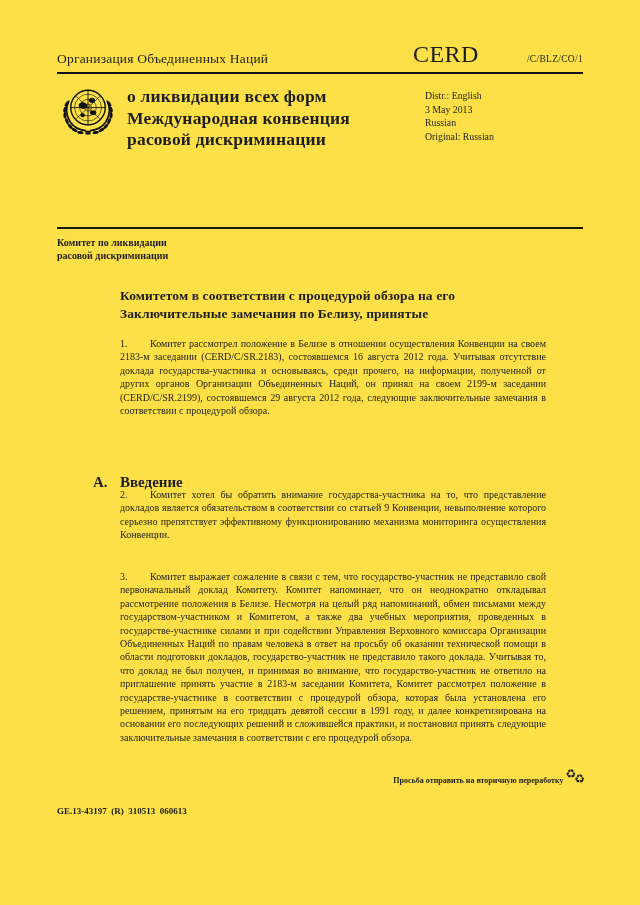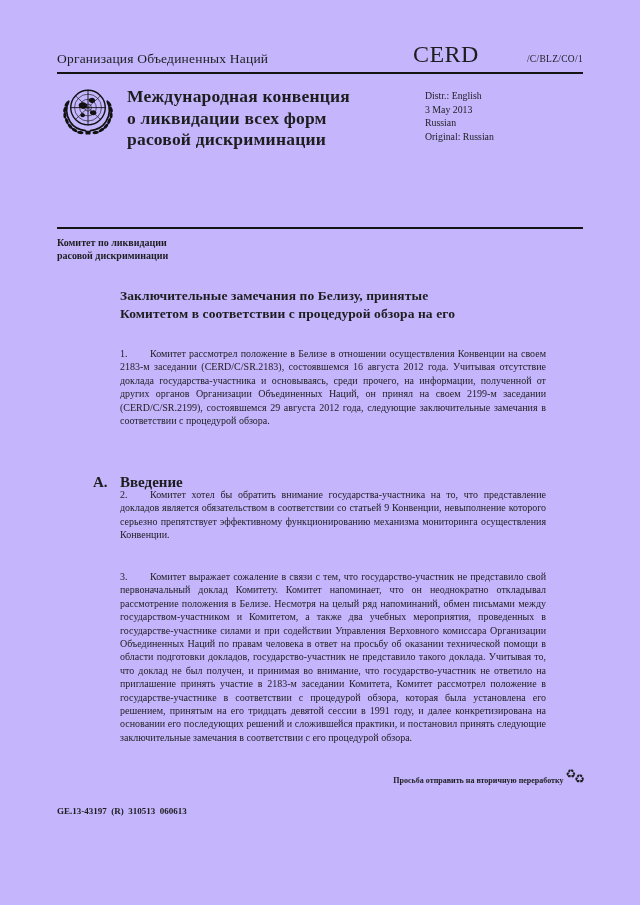--- a/index.html
+++ b/index.html
@@ -1,37 +1,37 @@
 <!DOCTYPE html>
 <html><head>
 <meta charset="utf-8">
 <style>
   html,body{margin:0;padding:0;background:#ffffff;}
   .page{
     position:relative;
     width:640px;height:905px;
-    background:#c4b5fd;
+    background:#fde047;
     font-family:"Liberation Serif","DejaVu Serif",serif;
     color:#1d1d1d;
     overflow:hidden;
   }
   .org-line{position:absolute;top:51px;left:57px;font-size:13.5px;letter-spacing:.2px;}
   .doc-symbol{position:absolute;top:41px;right:57px;white-space:nowrap;}
   .doc-symbol .big{font-size:24px;letter-spacing:.5px;}
   .doc-symbol .small{font-size:9.5px;letter-spacing:.3px;margin-left:48px;}
   .rule{position:absolute;left:57px;width:526px;background:#141414;}
   .rule-top{top:72px;height:2px;}
   .rule-mid{top:227px;height:2px;}
   .emblem{position:absolute;top:82px;left:55px;width:66px;height:64px;}
   .masthead-title{position:absolute;top:86px;left:127px;font-weight:bold;font-size:17.5px;line-height:21.5px;letter-spacing:.2px;}
   .distr{position:absolute;top:89px;left:425px;font-size:9.8px;line-height:13.5px;}
   .committee{position:absolute;top:237px;left:57px;font-weight:bold;font-size:10px;line-height:12.5px;}
   .doc-title{position:absolute;top:287px;left:120px;font-weight:bold;font-size:13.5px;line-height:17.6px;letter-spacing:.1px;}
   .body-para{position:absolute;left:120px;width:426px;font-size:10px;line-height:13.4px;text-align:justify;margin:0;}
-  .p1{top:347px;}
+  .p1{top:337px;}
   .p2{top:488px;}
   .p3{top:570px;}
   .pnum{display:inline-block;width:30px;}
   .section-head{position:absolute;top:474px;left:93px;font-weight:bold;font-size:15px;}
   .section-label{display:inline-block;width:27px;}
   .footer-left{position:absolute;top:806px;left:57px;font-size:9px;white-space:pre;font-weight:bold;}
   .footer-right{position:absolute;top:772px;right:57px;font-size:8px;font-weight:bold;white-space:nowrap;}
   .recycle-glyphs{font-family:"DejaVu Sans",sans-serif;font-weight:normal;font-size:12px;letter-spacing:-2px;}
   .recycle-glyphs .up{display:inline-block;transform:translateY(-5px);}
   .emblem svg{display:block;}
@@ -85,42 +85,42 @@
         <ellipse cx="83" cy="61" rx="5" ry="2.4" transform="rotate(110 83 61)"></ellipse>
         <ellipse cx="78" cy="69" rx="5" ry="2.4" transform="rotate(130 78 69)"></ellipse>
         <ellipse cx="71" cy="75" rx="5" ry="2.4" transform="rotate(150 71 75)"></ellipse>
         <ellipse cx="62" cy="79" rx="5" ry="2.4" transform="rotate(170 62 79)"></ellipse>
         <rect x="46" y="76" width="8" height="6" rx="1"></rect>
       </g>
     </svg>
   </div>
 
   <div class="masthead-title">
+    <div>о ликвидации всех форм</div>
     <div>Международная конвенция</div>
-    <div>о ликвидации всех форм</div>
     <div>расовой дискриминации</div>
   </div>
 
   <div class="distr">
     <div>Distr.: English</div>
     <div>3 May 2013</div>
     <div>Russian</div>
     <div>Original: Russian</div>
   </div>
 
   <div class="rule rule-mid"></div>
 
   <div class="committee">
     <div>Комитет по ликвидации</div>
     <div>расовой дискриминации</div>
   </div>
 
   <div class="doc-title">
+    <div>Комитетом в соответствии с процедурой обзора на его</div>
     <div>Заключительные замечания по Белизу, принятые</div>
-    <div>Комитетом в соответствии с процедурой обзора на его</div>
   </div>
 
   <p class="body-para p1"><span class="pnum">1.</span><span>Комитет рассмотрел положение в Белизе в отношении осуществления Конвенции на своем 2183-м заседании (CERD/C/SR.2183), состоявшемся 16 августа 2012 года. Учитывая отсутствие доклада государства-участника и основываясь, среди прочего, на информации, полученной от других органов Организации Объединенных Наций, он принял на своем 2199-м заседании (CERD/C/SR.2199), состоявшемся 29 августа 2012 года, следующие заключительные замечания в соответствии с процедурой обзора.</span></p>
 
   <div class="section-head">
     <span class="section-label">A.</span><span>Введение</span>
   </div>
 
   <p class="body-para p2"><span class="pnum">2.</span><span>Комитет хотел бы обратить внимание государства-участника на то, что представление докладов является обязательством в соответствии со статьей 9 Конвенции, невыполнение которого серьезно препятствует эффективному функционированию механизма мониторинга осуществления Конвенции.</span></p>
 

